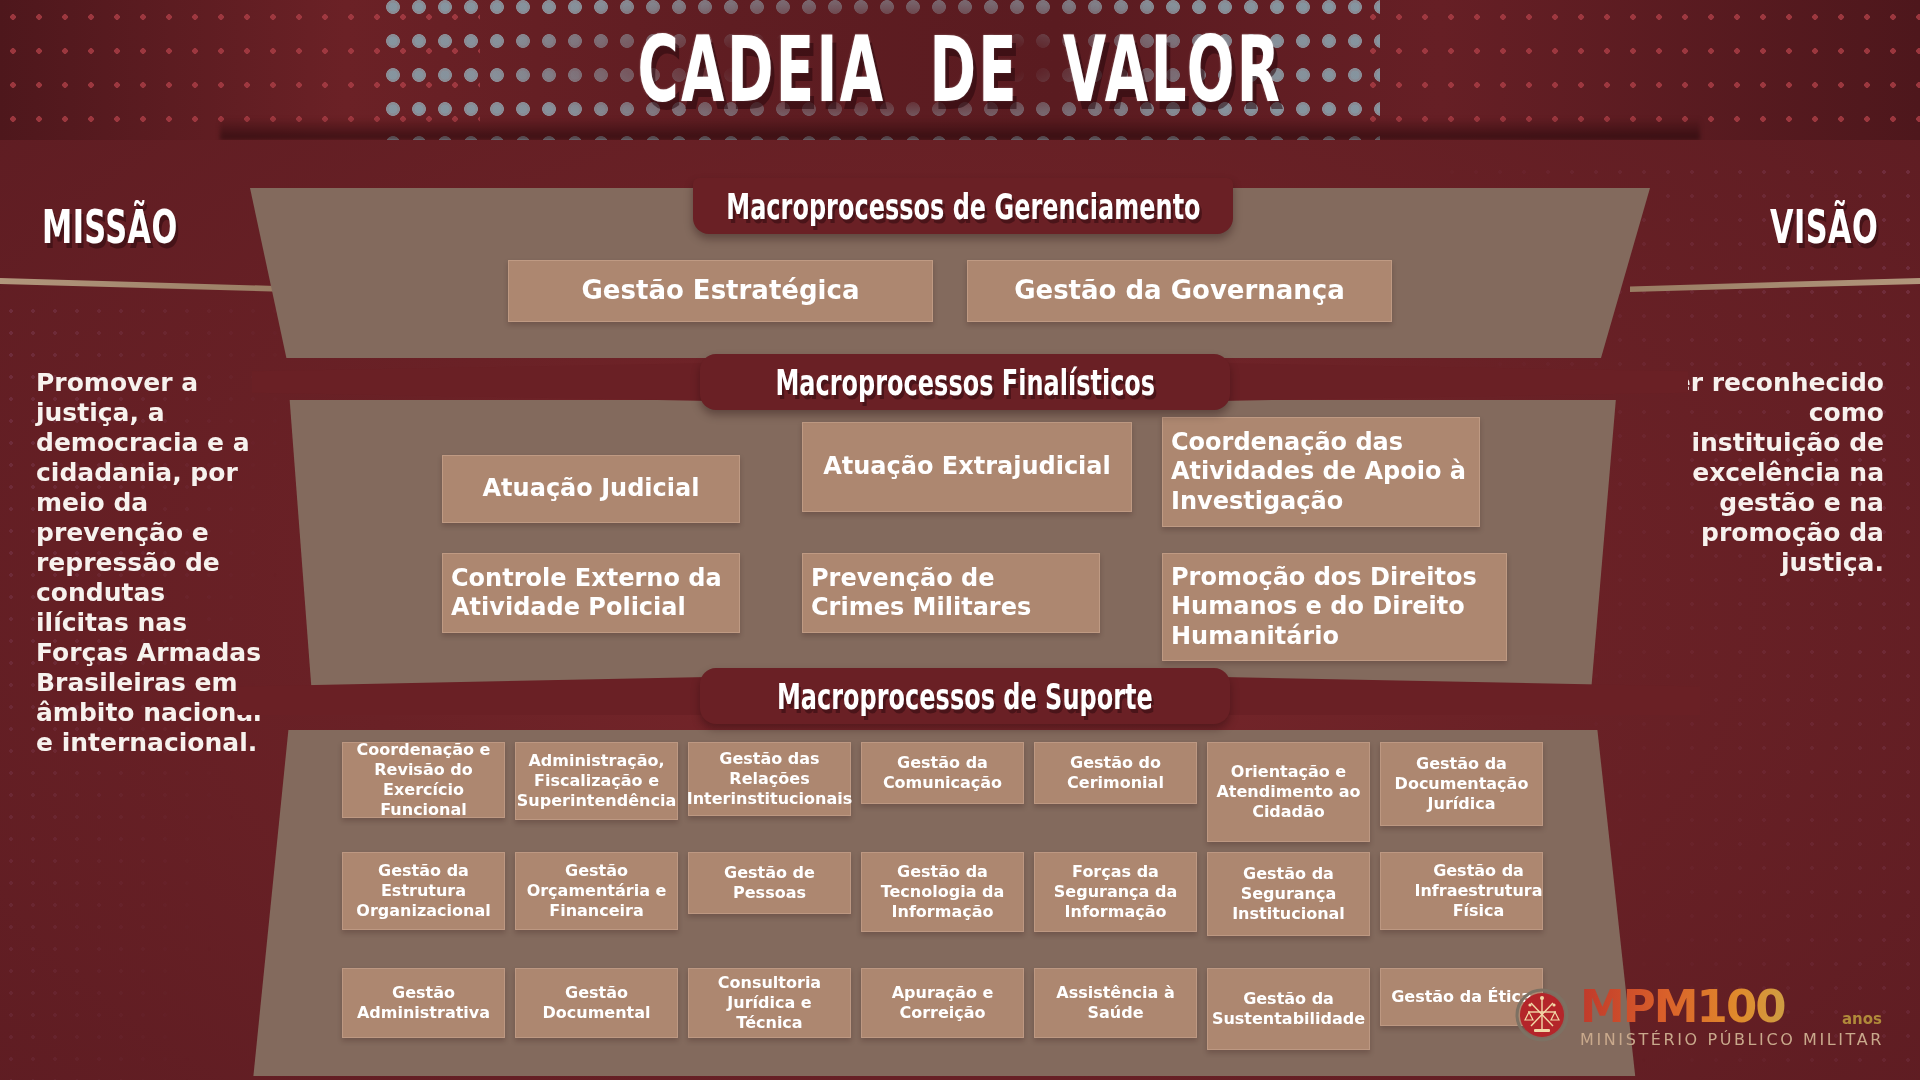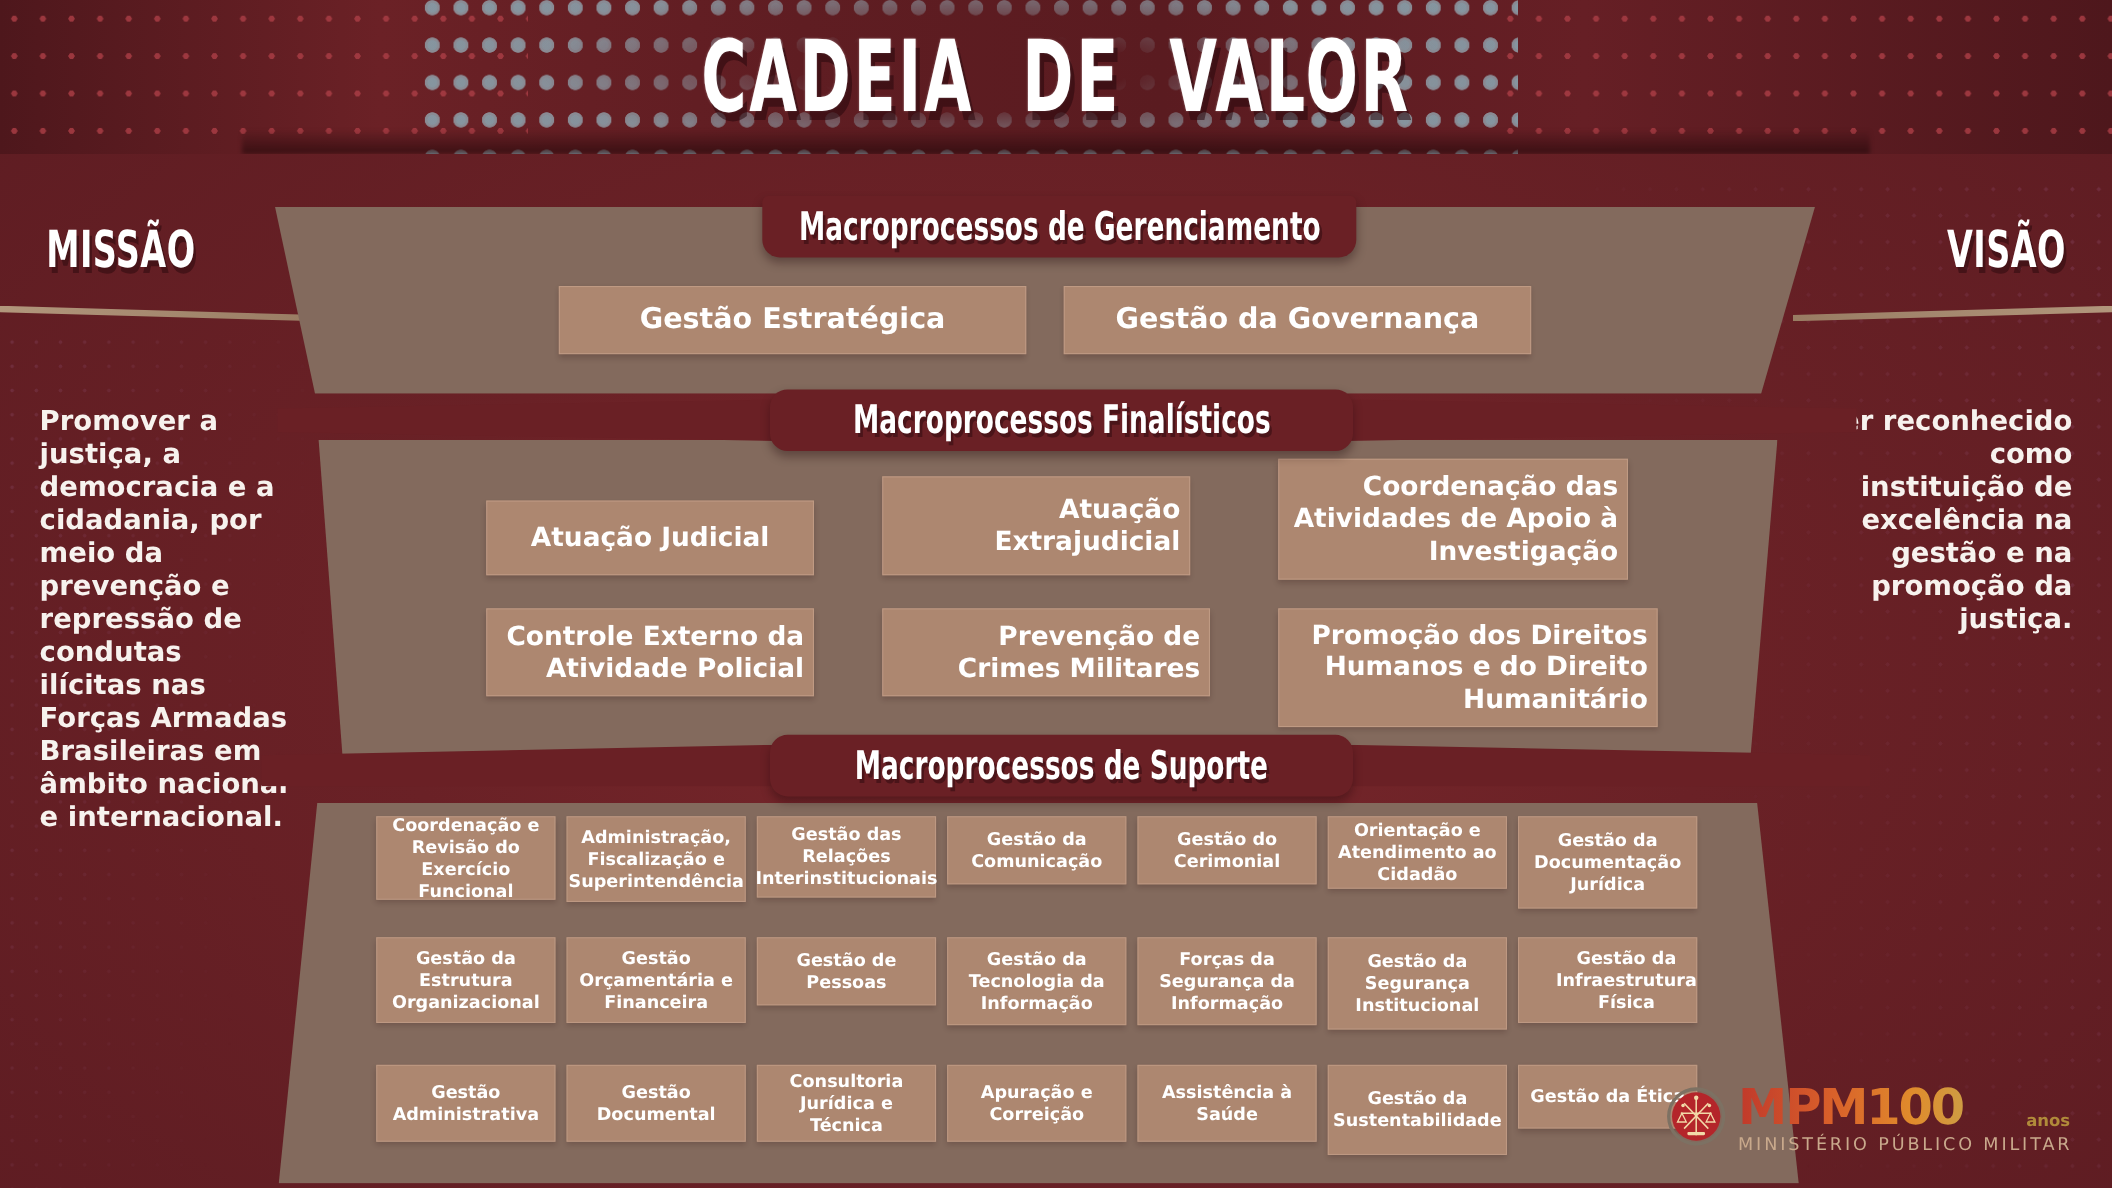--- a/index.html
+++ b/index.html
@@ -165,38 +165,38 @@
   #wing-fin-r{ left:1218px; top:363px; width:470px; clip-path:polygon(0 0, 100% 22%, 100% 78%, 0 100%); }
   #wing-sup-l{ left:238px; top:677px; width:470px; clip-path:polygon(0 25%, 100% 0, 100% 100%, 0 100%); }
   #wing-sup-r{ left:1222px; top:677px; width:478px; clip-path:polygon(0 0, 100% 25%, 100% 100%, 0 100%); }
 
   
   .pbox{
     position:absolute;
     background:#ad8770;
     border:1px solid rgba(206,170,148,.55);
     display:flex; align-items:center; justify-content:center;
-    text-align:right;
+    text-align:left;
     color:#fff;
     font-family:"DejaVu Sans", sans-serif;
     font-weight:700;
     line-height:1.22;
     box-shadow:0 3px 5px rgba(40,12,14,.22);
     padding:4px 8px;
   }
   .pbox.ger{ font-size:26px; }
   .pbox.fin{ font-size:24px; }
 
   
   #ger-0{ left:508px; top:260px; width:425px; height:62px; }
   #ger-1{ left:967px; top:260px; width:425px; height:62px; }
 
   
   #fin-0{ left:442px; top:455px; width:298px; height:68px; }
-  #fin-1{ left:802px; top:433px; width:280px; height:90px; }
+  #fin-1{ left:802px; top:422px; width:330px; height:90px; }
   #fin-2{ left:1162px; top:417px; width:318px; height:110px; }
   
   #fin-3{ left:442px; top:553px; width:298px; height:80px; }
   #fin-4{ left:802px; top:553px; width:298px; height:80px; }
   #fin-5{ left:1162px; top:553px; width:345px; height:108px; }
 
   
   .sup-row{ position:absolute; display:flex; gap:10px; }
   #sup-row-0{ left:342px; top:742px; }
   #sup-row-1{ left:342px; top:852px; }
@@ -286,21 +286,21 @@
   <div class="banner" id="banner-sup">
     <span>Macroprocessos de Suporte</span>
   </div>
 
   <div class="sup-row" id="sup-row-0">
       <div class="sup-cell" style="height: 76px;">Coordenação e Revisão do Exercício Funcional</div>
       <div class="sup-cell" style="height: 78px;">Administração, Fiscalização e Superintendência</div>
       <div class="sup-cell" style="height: 74px;">Gestão das Relações Interinstitucionais</div>
       <div class="sup-cell" style="height: 62px;">Gestão da Comunicação</div>
       <div class="sup-cell" style="height: 62px;">Gestão do Cerimonial</div>
-      <div class="sup-cell" style="height: 66px;">Orientação e Atendimento ao Cidadão</div>
+      <div class="sup-cell" style="height: 100px;">Orientação e Atendimento ao Cidadão</div>
       <div class="sup-cell" style="height: 84px;">Gestão da Documentação Jurídica</div>
     </div>
   <div class="sup-row" id="sup-row-1">
       <div class="sup-cell" style="height: 78px;">Gestão da Estrutura Organizacional</div>
       <div class="sup-cell" style="height: 78px;">Gestão Orçamentária e Financeira</div>
       <div class="sup-cell" style="height: 62px;">Gestão de Pessoas</div>
       <div class="sup-cell" style="height: 80px;">Gestão da Tecnologia da Informação</div>
       <div class="sup-cell" style="height: 80px;">Forças da Segurança da Informação</div>
       <div class="sup-cell" style="height: 84px;">Gestão da Segurança Institucional</div>
       <div class="sup-cell" style="height: 78px; padding-left: 40px;">Gestão da Infraestrutura Física</div>

